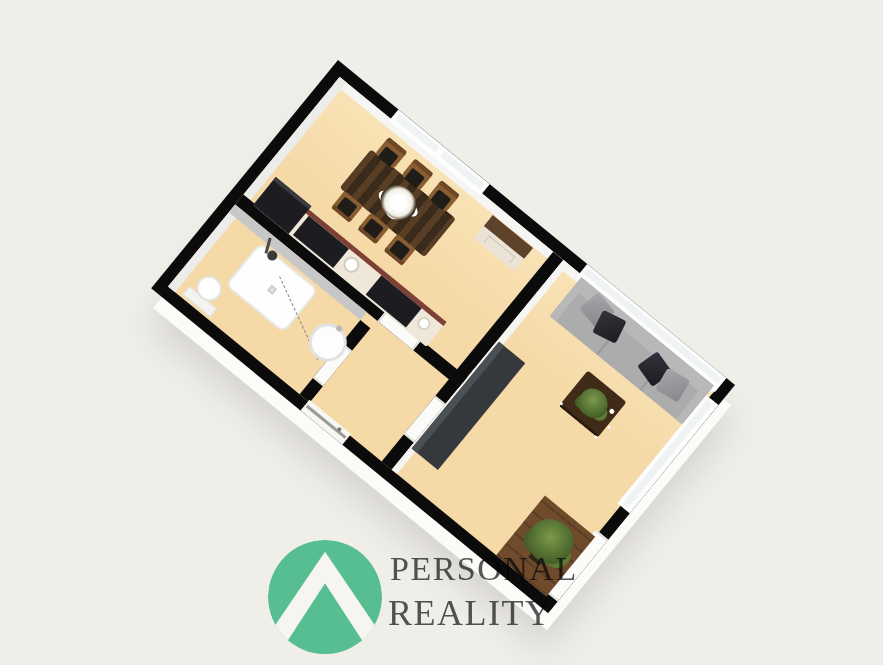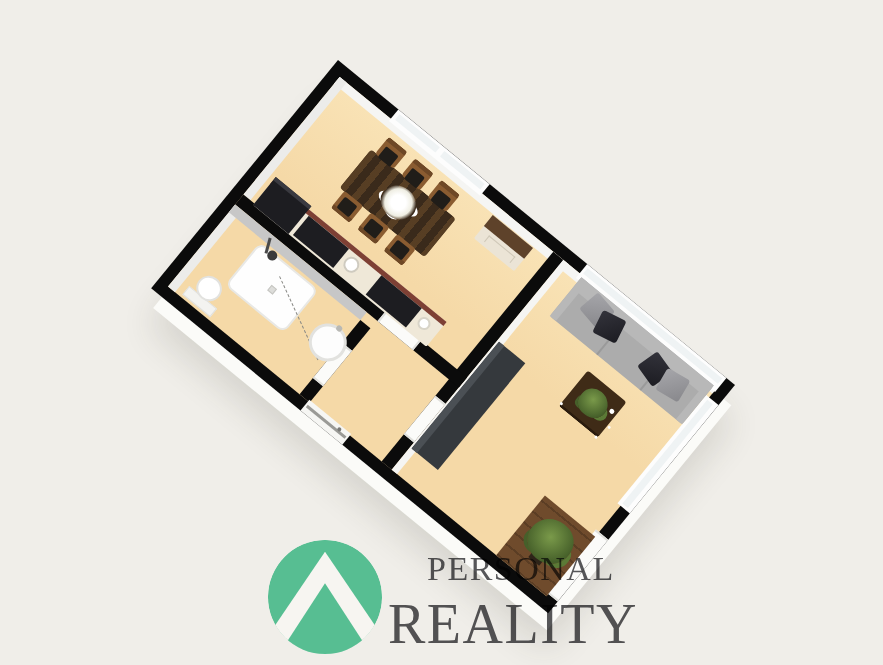--- a/index.html
+++ b/index.html
@@ -113,22 +113,22 @@
   .lowboard .lbtop{left:0;top:0;width:7px;height:138px;background:var(--lowboardHL);}
   .rug{left:436px;top:206px;width:65px;height:77px;background:var(--rug);
        background-image:repeating-linear-gradient(0deg,rgba(0,0,0,.18) 0 2px,rgba(0,0,0,0) 2px 14px);}
   .fplant{left:446px;top:216px;width:46px;height:44px;border-radius:52% 46% 50% 50%;
           background:radial-gradient(circle at 45% 42%,var(--leafLight),var(--leafDark) 70%);
           box-shadow:12px 6px 0 -8px var(--leaf),-10px 8px 0 -9px var(--leafDark);}
   .ppot{left:462px;top:254px;width:14px;height:10px;background:#2E2419;}
   
   .logo{position:absolute;left:266px;top:538px;width:118px;height:118px;color:var(--logoGreen);}
   .brand1{position:absolute;left:390px;top:550px;font-size:34px;letter-spacing:1.5px;color:var(--textGray);
-          mix-blend-mode:multiply;white-space:nowrap;margin-left:37px;}
-  .brand2{position:absolute;left:388px;top:592px;font-size:56px;letter-spacing:1.5px;color:var(--textGray);
+          mix-blend-mode:multiply;white-space:nowrap;}
+  .brand2{position:absolute;left:388px;top:592px;font-size:36px;letter-spacing:1.5px;color:var(--textGray);
           mix-blend-mode:multiply;white-space:nowrap;}
 </style>
 </head>
 <body>
 
 <div class="canvas">
 
   <div class="plan">
     <div class="floor"></div>
 

